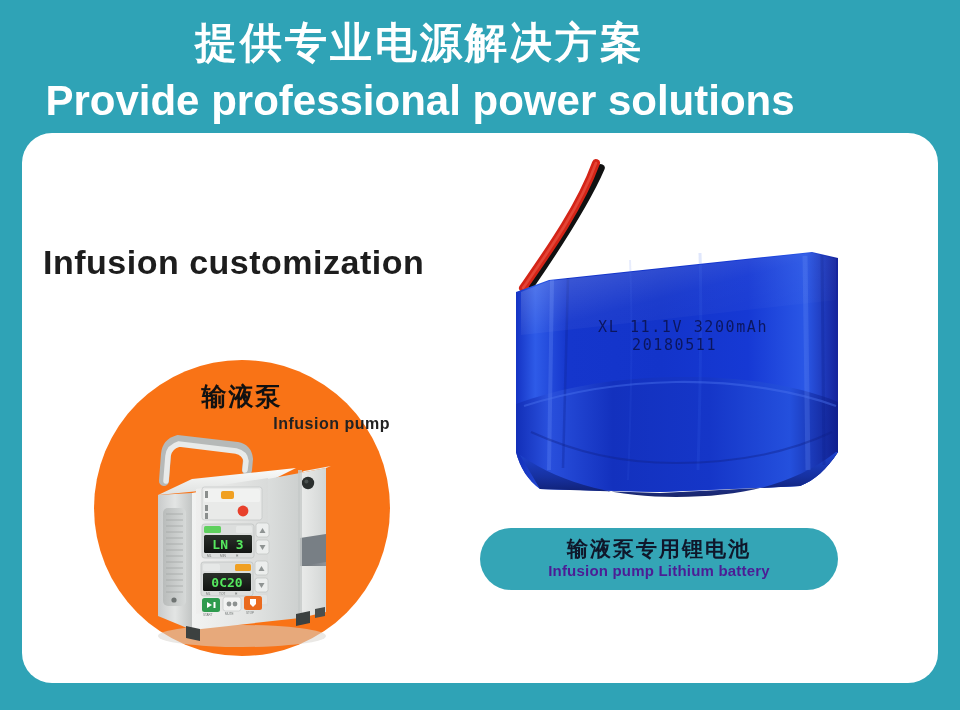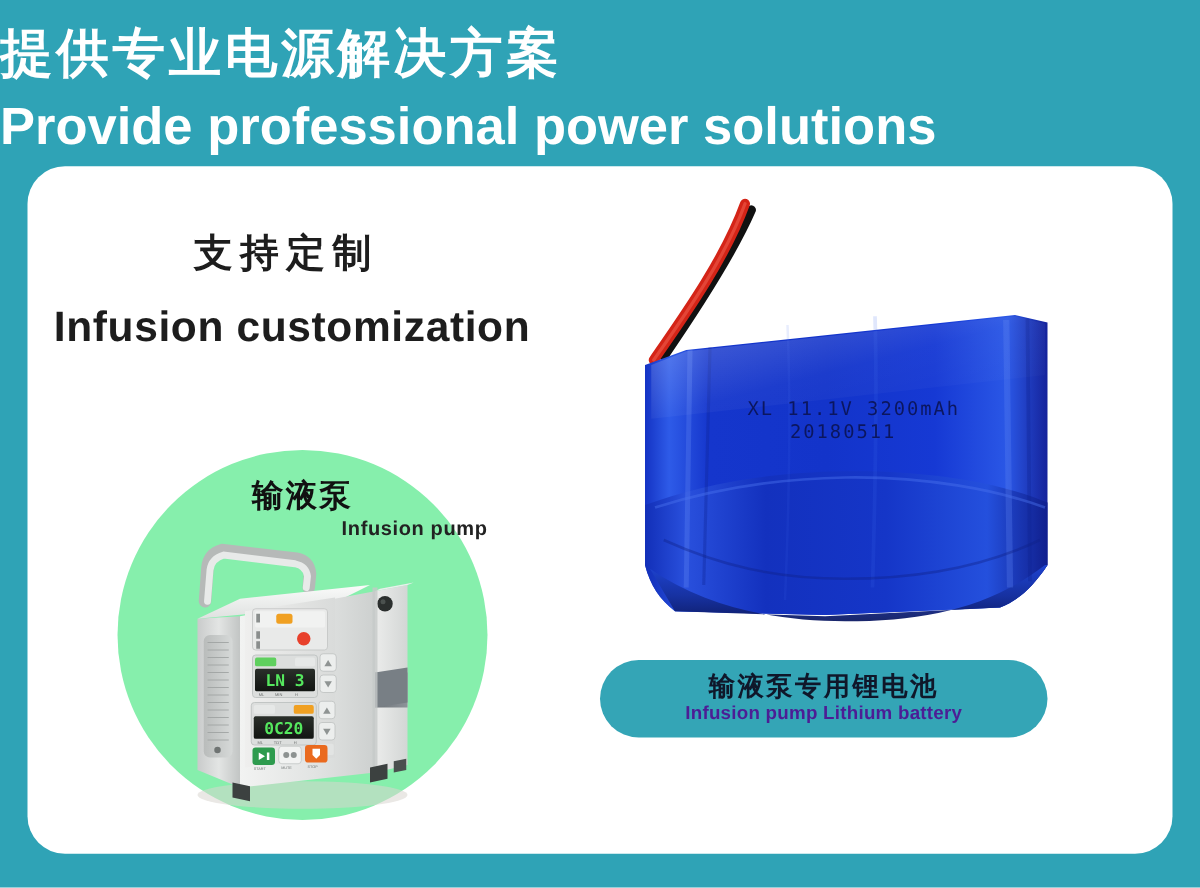--- a/index.html
+++ b/index.html
@@ -8,21 +8,21 @@
     background:#2FA3B6;
     font-family:"Liberation Sans","DejaVu Sans",sans-serif;
     overflow:hidden;
     position:relative;
   }
   .stage{position:relative;width:960px;height:710px;overflow:hidden;}
 
   
   .header{
     position:absolute;left:0;top:0;width:840px;height:128px;
-    display:flex;flex-direction:column;align-items:flex-start;justify-content:flex-start;
+    display:flex;flex-direction:column;align-items:center;justify-content:flex-start;
   }
   .hdr-cn{
     color:#ffffff;font-size:42px;font-weight:700;letter-spacing:3px;
     line-height:1;margin-top:22px;
     font-family:"DejaVu Sans","Liberation Sans",sans-serif;
     white-space:nowrap;
   }
   .hdr-en{
     color:#ffffff;font-size:42px;font-weight:700;letter-spacing:0px;
     line-height:1;margin-top:16px;white-space:nowrap;
@@ -44,21 +44,21 @@
   }
   .lt-en{
     position:absolute;left:43px;top:243px;
     font-size:34px;font-weight:700;color:#1d1d1d;letter-spacing:0.5px;
     font-family:"Liberation Sans",sans-serif;white-space:nowrap;
   }
 
   
   .circle{
     position:absolute;left:94px;top:360px;width:296px;height:296px;
-    border-radius:50%;background:#86efac;
+    border-radius:50%;background:#f97316;
   }
   .circ-cn{
     position:absolute;left:0;top:20px;width:296px;text-align:center;
     font-size:25px;font-weight:700;color:#111;letter-spacing:2px;
     font-family:"DejaVu Sans","Liberation Sans",sans-serif;
   }
   .circ-en{
     position:absolute;left:0;top:55px;width:296px;text-align:right;
     font-size:16px;font-weight:600;color:#222;letter-spacing:0.5px;
     font-family:"Liberation Sans",sans-serif;
@@ -87,21 +87,20 @@
 
 <div class="stage">
 
   <div class="header">
     <div class="hdr-cn">提供专业电源解决方案</div>
     <div class="hdr-en">Provide professional power solutions</div>
   </div>
 
   <div class="card"></div>
 
-  <div class="lt-cn">支持定制</div>
   <div class="lt-en">Infusion customization</div>
 
   <div class="circle">
     <div class="circ-cn">输液泵</div>
     <div class="circ-en">Infusion pump</div>
   </div>
 
   <svg class="layer" viewBox="0 0 960 710">
     <defs>
       <linearGradient id="gBodyL" x1="0" y1="0" x2="1" y2="0">

